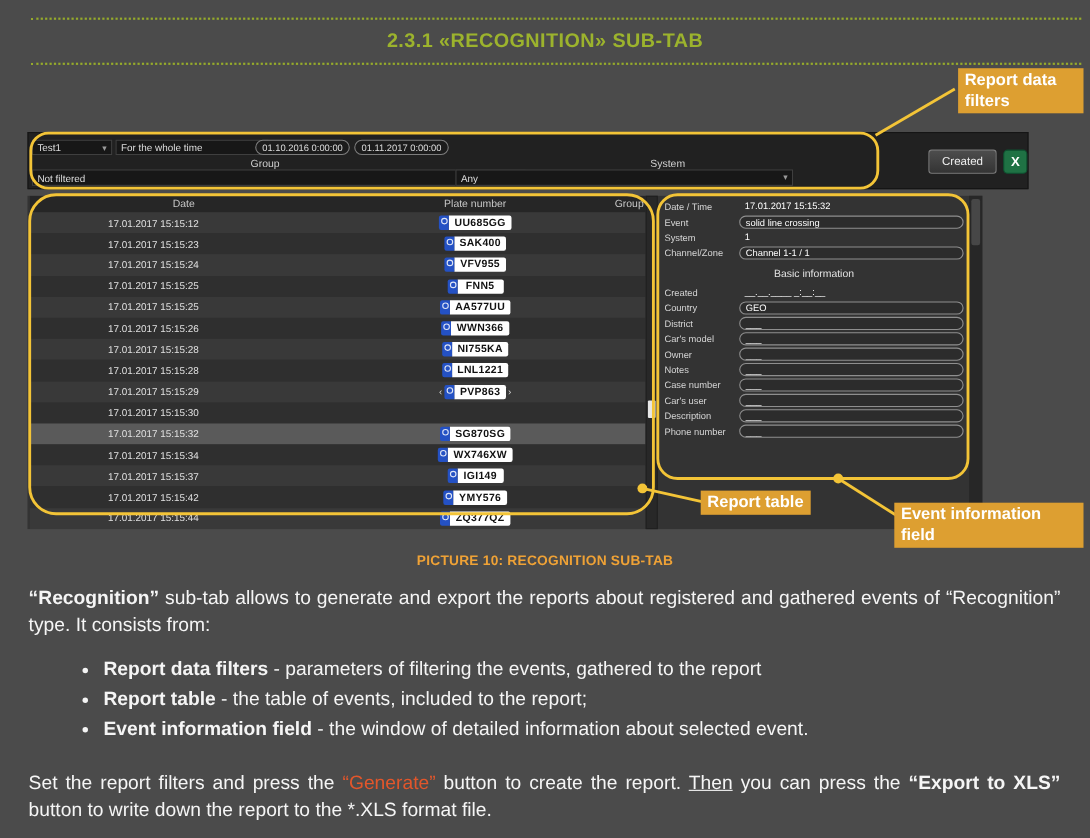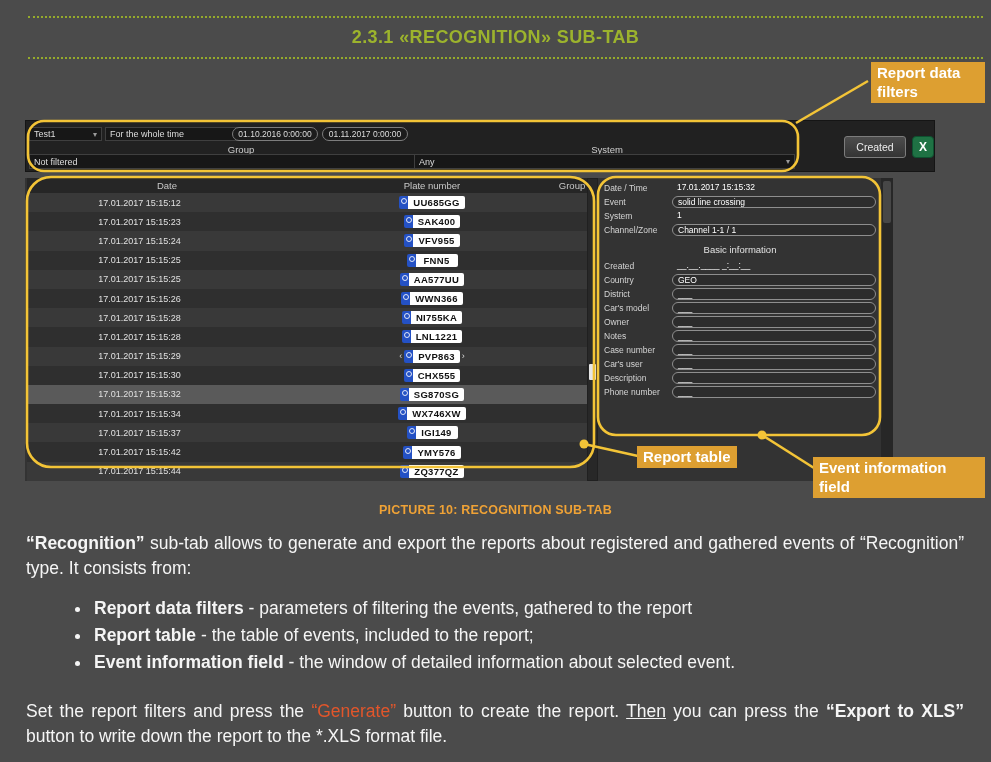--- a/index.html
+++ b/index.html
@@ -22,21 +22,21 @@
   #cb-test1 { left:3px; top:6px; width:73px; height:14px;text-align:right; }
   #cb-time  { left:79px; top:6px; width:139px; height:14px; }
   .datebox { position:absolute; border:1px solid #7d7d7d; border-radius:7px; background:#1c1c1c;
     color:#ddd; font-size:8.5px; text-align:center; line-height:12px; }
   #date1 { left:206px; top:6px; width:86px; height:14px; }
   #date2 { left:296px; top:6px; width:86px; height:14px; }
   .fl-label { position:absolute; color:#cfcfcf; font-size:9.5px; text-align:center; }
   #lbl-group  { left:150px; top:23px; width:130px; }
   #lbl-system { left:516px; top:23px; width:130px; }
   #cb-notf { left:3px;   top:33px; width:449px; height:15px; }
-  #cb-any  { left:388px; top:33px; width:381px; height:15px; }
+  #cb-any  { left:388px; top:33px; width:307px; height:15px; }
   .gen-btn { position:absolute; left:818px; top:15px; width:62px; height:22px;
     background:linear-gradient(#4d4d4d,#343434); border:1px solid #7c7c7c; border-radius:3px;
     color:#eee; font-size:10.5px; display:flex; align-items:center; justify-content:center; }
   .xls-btn { position:absolute; left:886px; top:15px; width:22px; height:22px;
     background:#1f7244; border:1px solid #0e5130; border-radius:4px; color:#fff;
     font-weight:bold; font-size:12px; display:flex; align-items:center; justify-content:center; }
 
   .content { position:absolute; left:0; top:58px; width:868px; height:303px; background:#333; }
 
   
@@ -240,26 +240,20 @@
                 <span class="arr">‹</span>
                 <span class="flag"></span>
                 <span class="plate-box">PVP863</span>
                 <span class="arr">›</span>
               </div>
               <div class="c-group"></div>
             </div>
 
             <div class="rt-row">
               <div class="c-date">17.01.2017 15:15:30</div>
-              <div class="c-plate">
-                <span class="arr">‹</span>
-                <span class="flag"></span>
-                <span class="plate-box">CHX555</span>
-                <span class="arr">›</span>
-              </div>
               <div class="c-group"></div>
             </div>
 
             <div class="rt-row f-sel">
               <div class="c-date">17.01.2017 15:15:32</div>
               <div class="c-plate">
                 <span class="arr">‹</span>
                 <span class="flag"></span>
                 <span class="plate-box">SG870SG</span>
                 <span class="arr">›</span>

